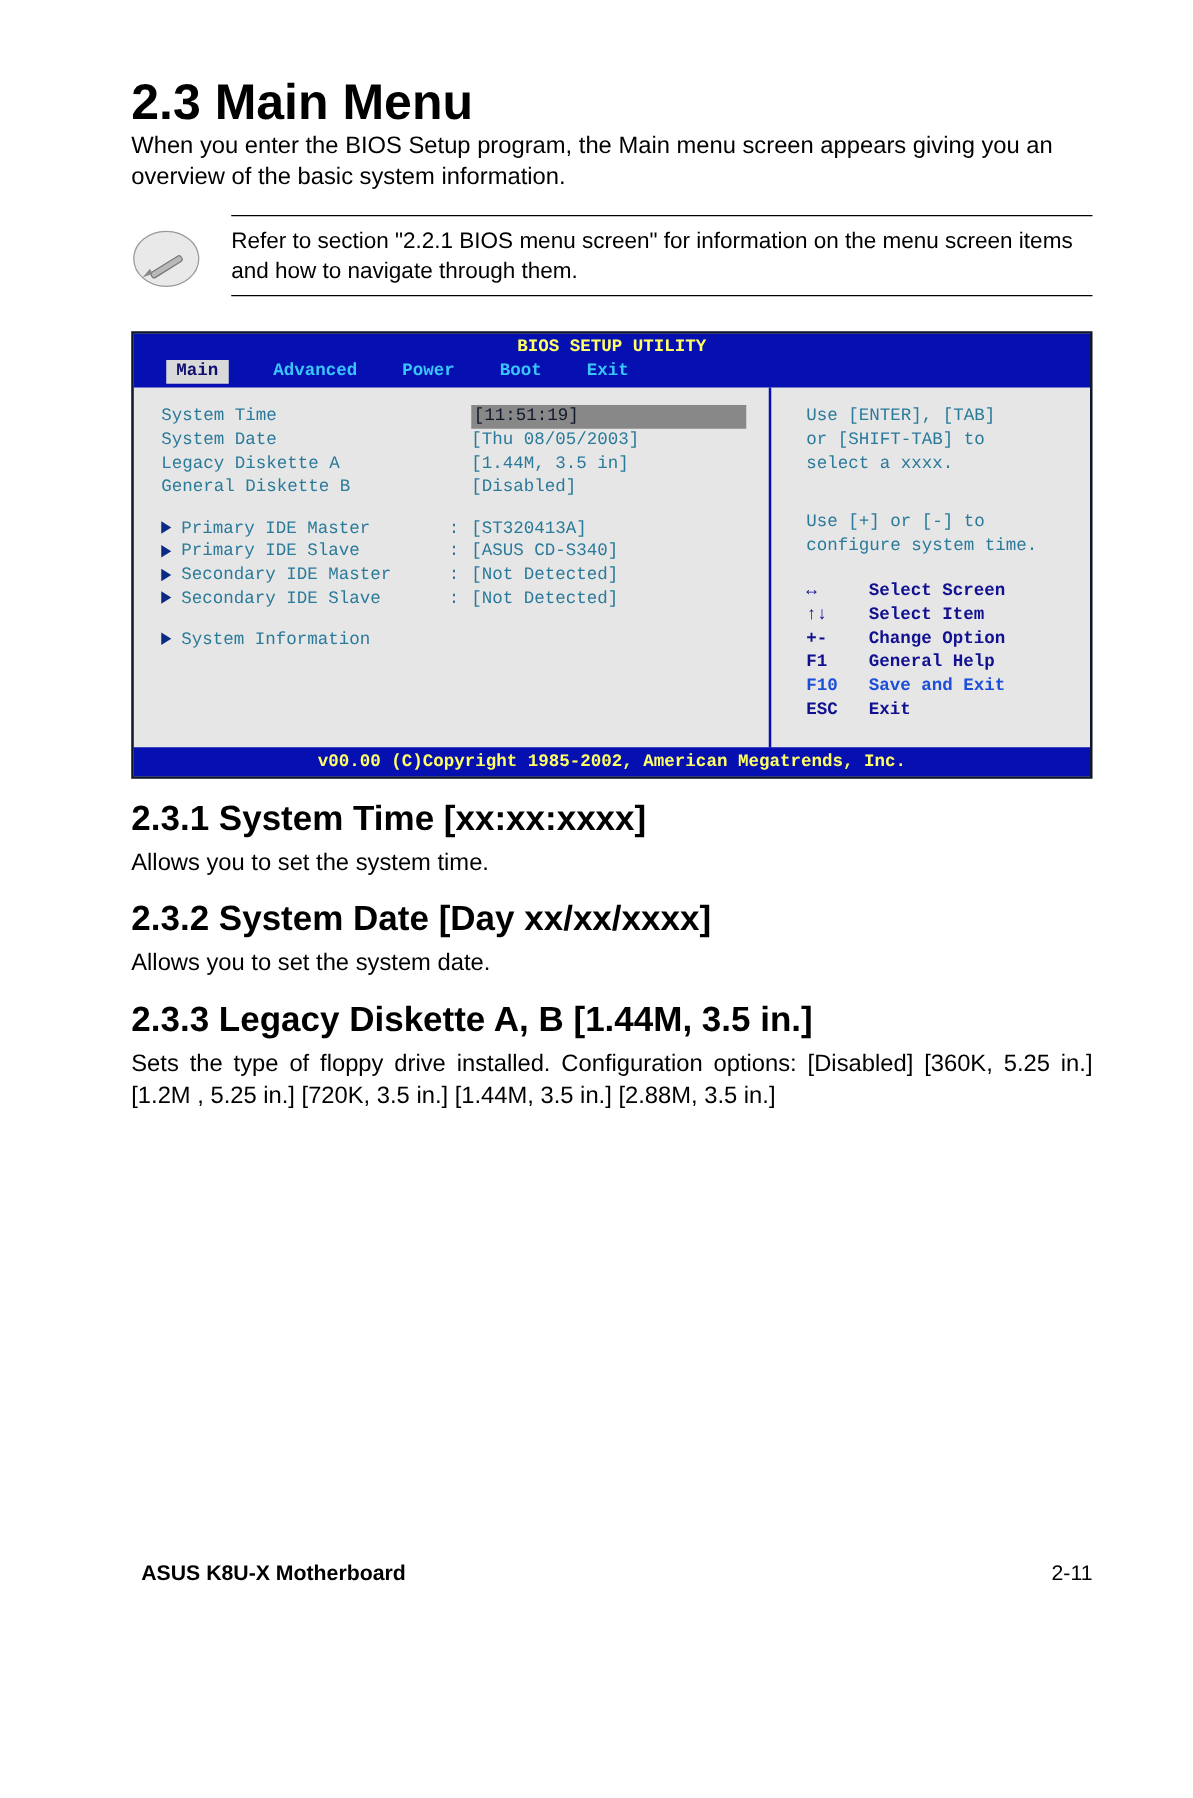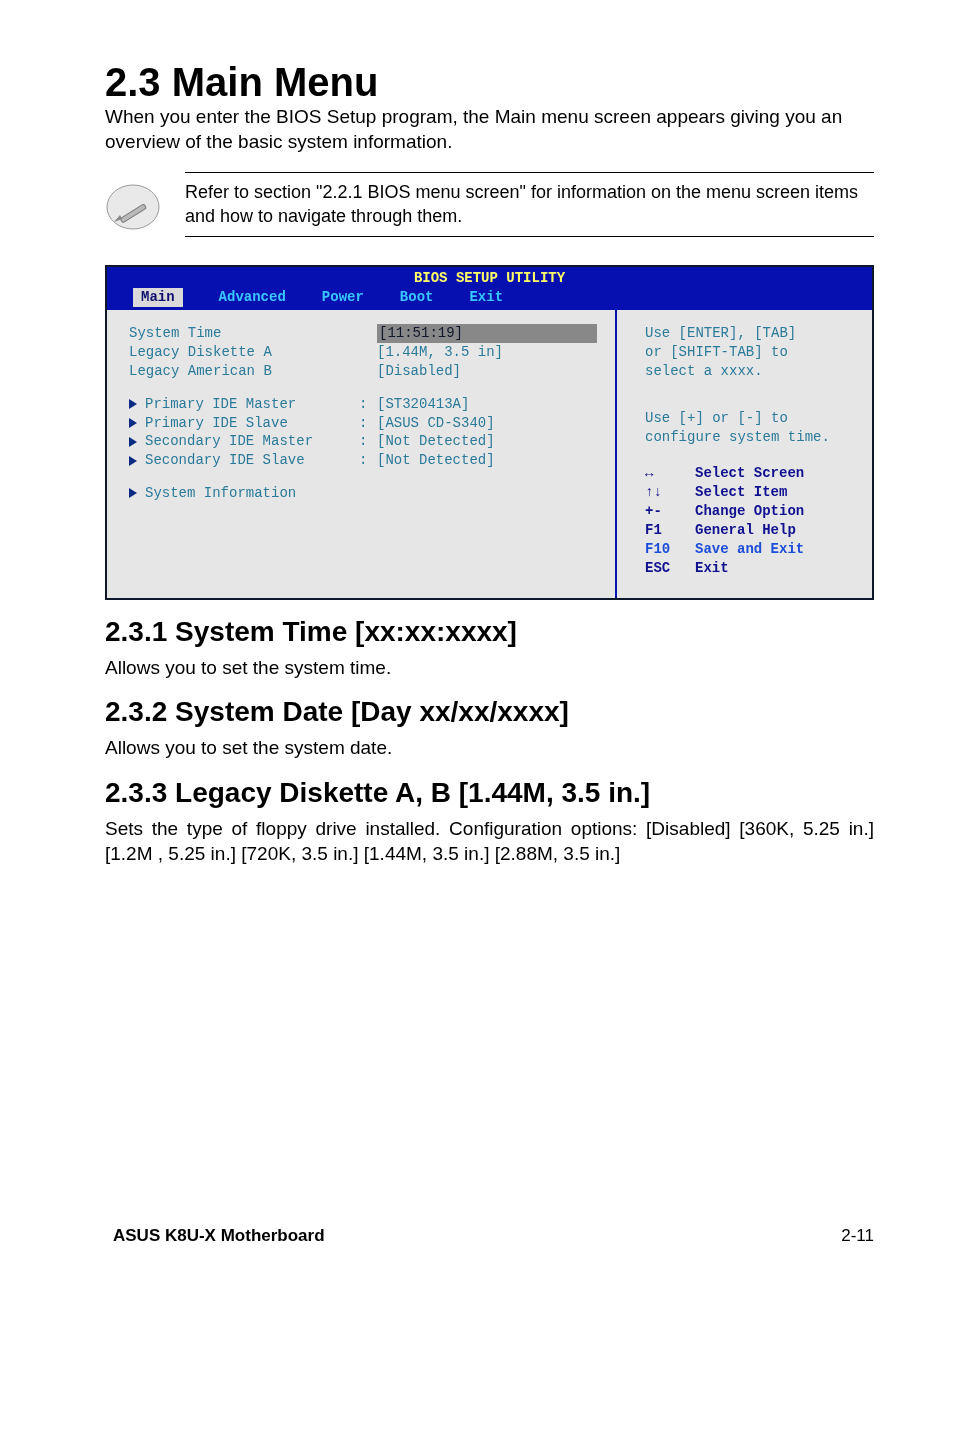--- a/index.html
+++ b/index.html
@@ -165,26 +165,31 @@
     <span class="tab">Exit</span>
   </div>
   <div class="bios-body">
     <div class="bios-left">
       <div class="bios-row selected">
         <span class="bios-label">System Time</span>
         <span class="bios-colon"></span>
         <span class="bios-value">[11:51:19]</span>
       </div>
       <div class="bios-row">
+        <span class="bios-label">System Date</span>
+        <span class="bios-colon"></span>
+        <span class="bios-value">[Thu 08/05/2003]</span>
+      </div>
+      <div class="bios-row">
         <span class="bios-label">Legacy Diskette A</span>
         <span class="bios-colon"></span>
         <span class="bios-value">[1.44M, 3.5 in]</span>
       </div>
       <div class="bios-row">
-        <span class="bios-label">Legacy American B</span>
+        <span class="bios-label">General Diskette B</span>
         <span class="bios-colon"></span>
         <span class="bios-value">[Disabled]</span>
       </div>
 
       <div class="bios-gap"></div>
 
       <div class="bios-row">
         <span class="bios-label"><span class="tri"></span><span>Primary IDE Master</span></span>
         <span class="bios-colon">:</span>
         <span class="bios-value">[ST320413A]</span>
@@ -244,20 +249,21 @@
           <span class="legend-key">F10</span>
           <span>Save and Exit</span>
         </div>
         <div class="legend-row">
           <span class="legend-key">ESC</span>
           <span>Exit</span>
         </div>
       </div>
     </div>
   </div>
+  <div class="bios-footer">v00.00 (C)Copyright 1985-2002, American Megatrends, Inc.</div>
 </div>
 
 <h2 class="h2">2.3.1   System Time [xx:xx:xxxx]</h2>
 <p class="para">Allows you to set the system time.</p>
 
 <h2 class="h2">2.3.2   System Date [Day xx/xx/xxxx]</h2>
 <p class="para">Allows you to set the system date.</p>
 
 <h2 class="h2">2.3.3   Legacy Diskette A, B [1.44M, 3.5 in.]</h2>
 <p class="para" style="text-align:justify;">Sets the type of floppy drive installed. Configuration options: [Disabled] [360K, 5.25 in.] [1.2M , 5.25 in.] [720K, 3.5 in.] [1.44M, 3.5 in.] [2.88M, 3.5 in.]</p>

